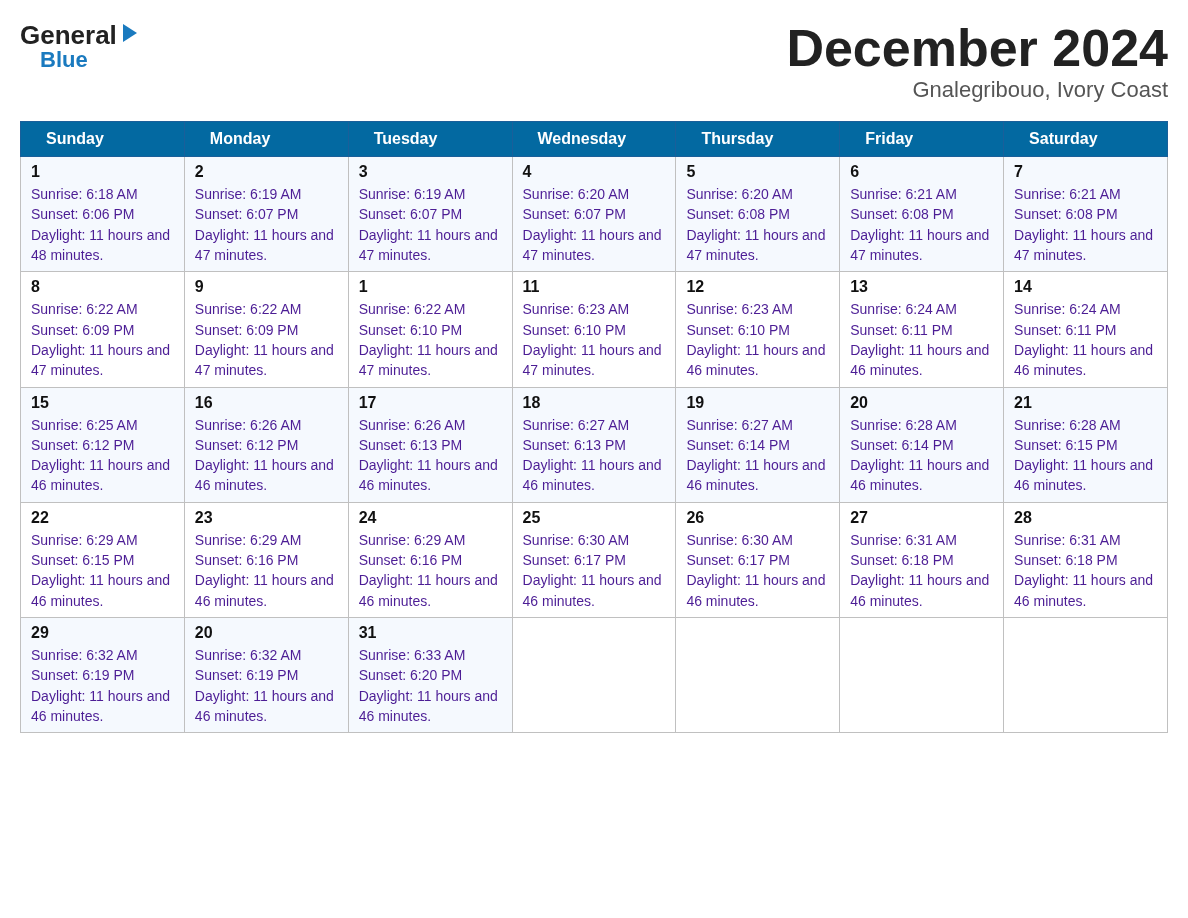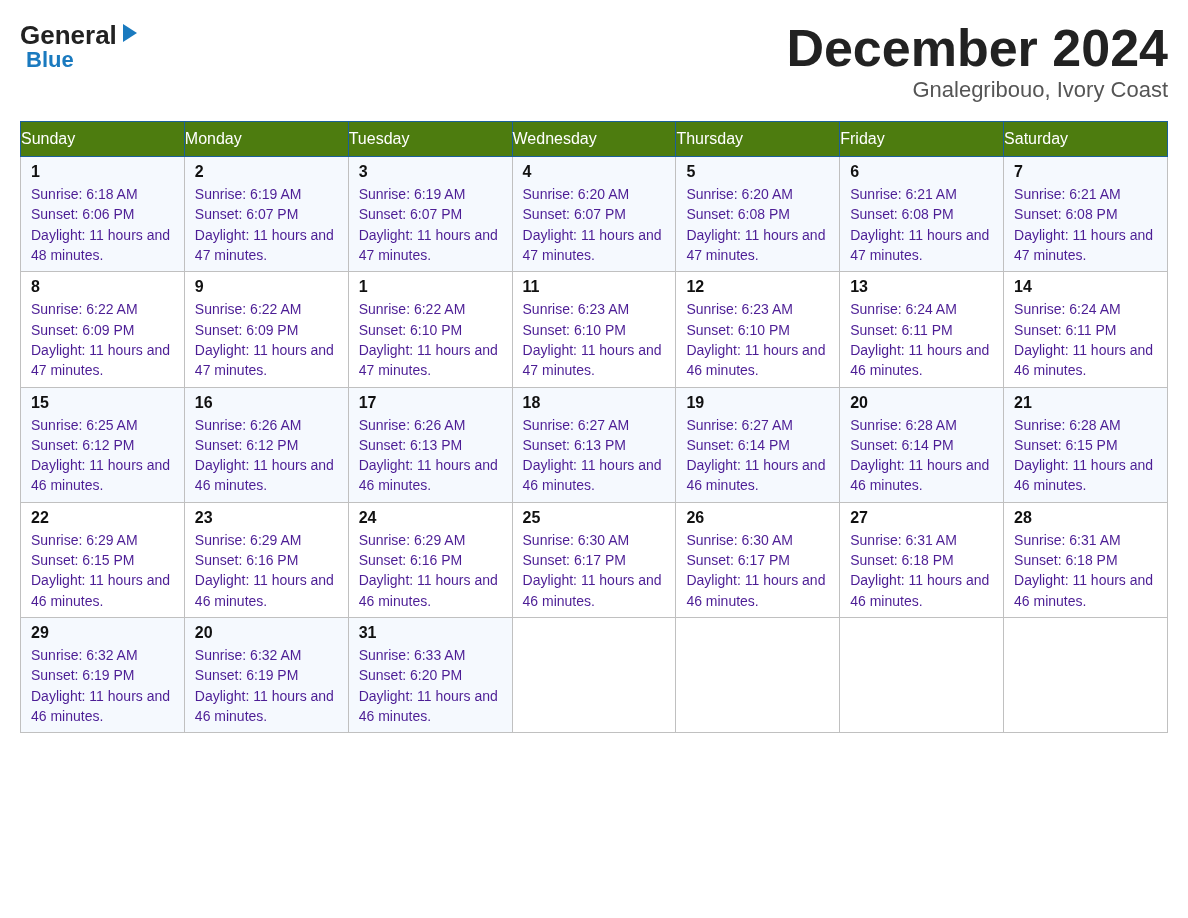--- a/index.html
+++ b/index.html
@@ -34,25 +34,25 @@
       font-size: 22px;
       font-weight: normal;
       color: #555;
     }
     table {
       width: 100%;
       border-collapse: collapse;
       table-layout: fixed;
     }
     thead tr th {
-      background-color: #4d7c0f;
+      background-color: #0369a1;
       color: #fff;
       font-size: 16px;
-      font-weight: normal;
-      padding: 8px 0;
+      font-weight: bold;
+      padding: 8px 25px;
       text-align: left;
       border: 1px solid #1a5f9a;
     }
     tbody tr td {
       border: 1px solid #c0c0c0;
       vertical-align: top;
       padding: 6px 10px;
       font-size: 13px;
       color: #222;
       height: 90px;
@@ -90,21 +90,21 @@
 <body>
 
 <div class="header">
   <div class="logo">
     <div class="logo-row">
       <span class="logo-general">General</span>
       <svg width="22" height="22" viewBox="0 0 22 22" style="margin-left:2px;margin-top:2px;">
         <polygon points="4,2 18,11 4,20" fill="#1a7abf"></polygon>
       </svg>
     </div>
-    <div style="color:#1a7abf;font-size:22px;font-weight:bold;margin-top:-4px;margin-left:6px;">Blue</div>
+    <div style="color:#1a7abf;font-size:22px;font-weight:bold;margin-top:-4px;margin-left:20px;">Blue</div>
   </div>
   <div class="title-block">
     <h1>December 2024</h1>
     <h2>Gnalegribouo, Ivory Coast</h2>
   </div>
 </div>
 
 <table>
   <thead>
     <tr>

